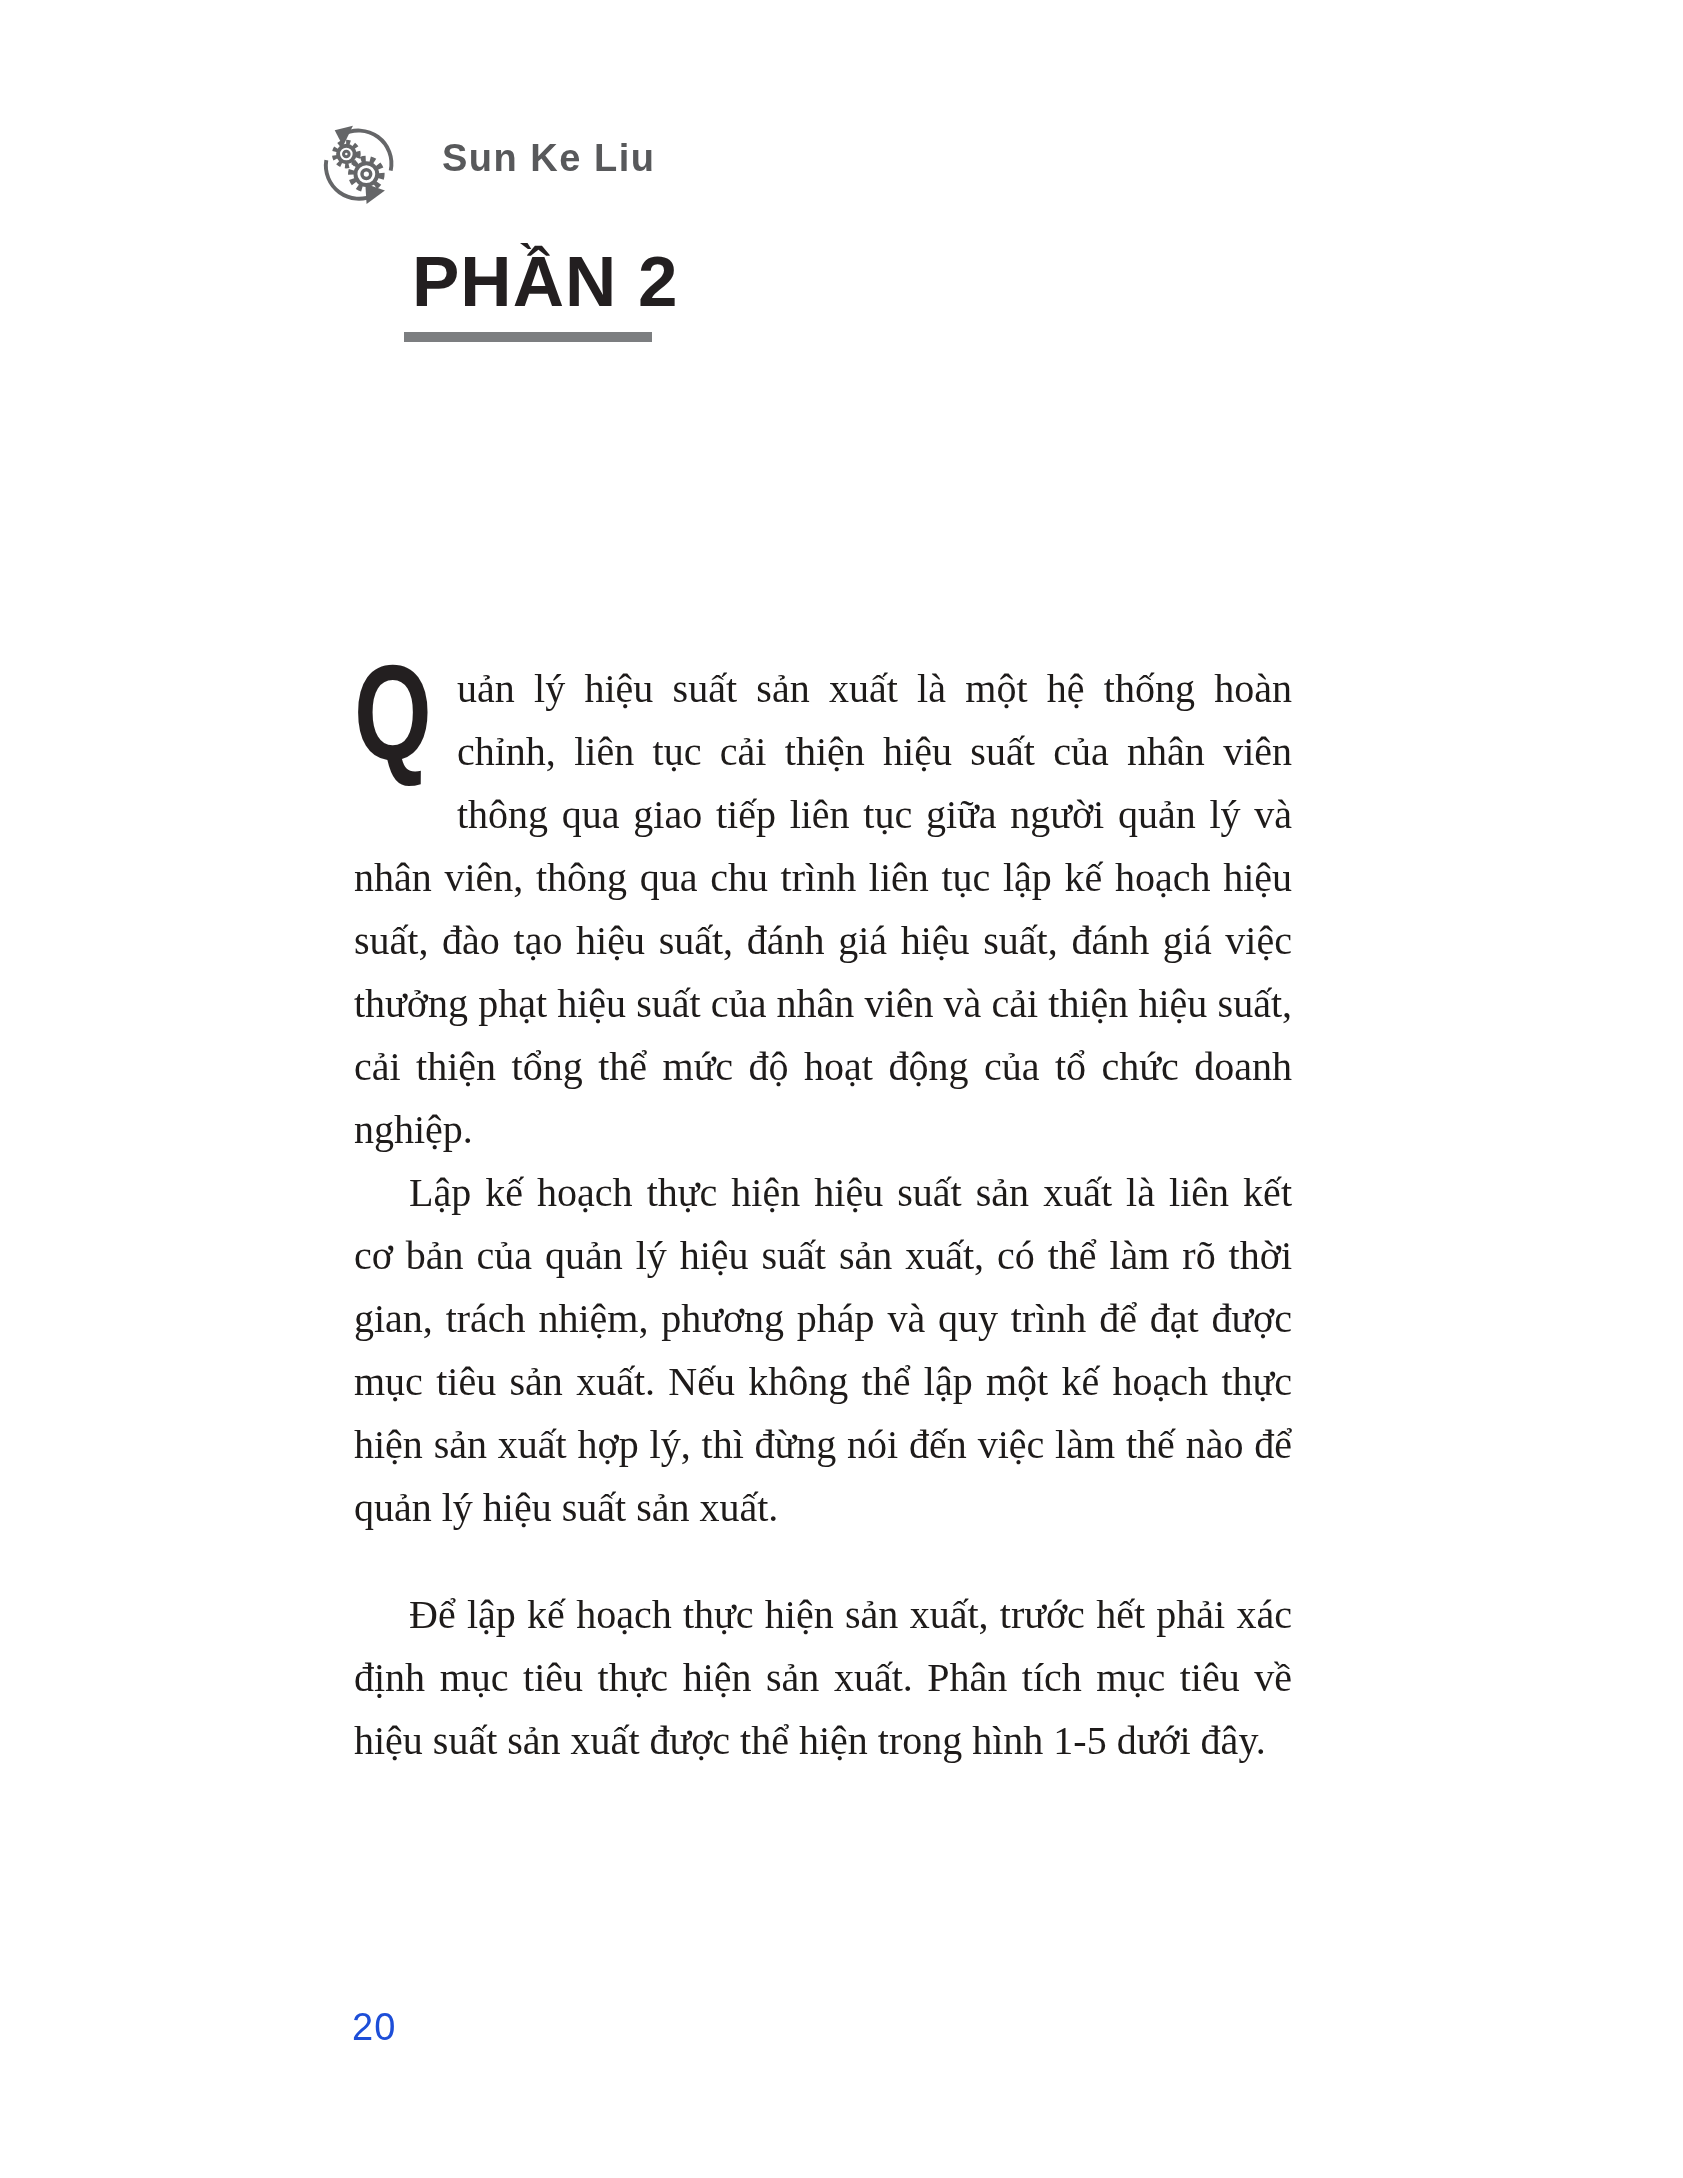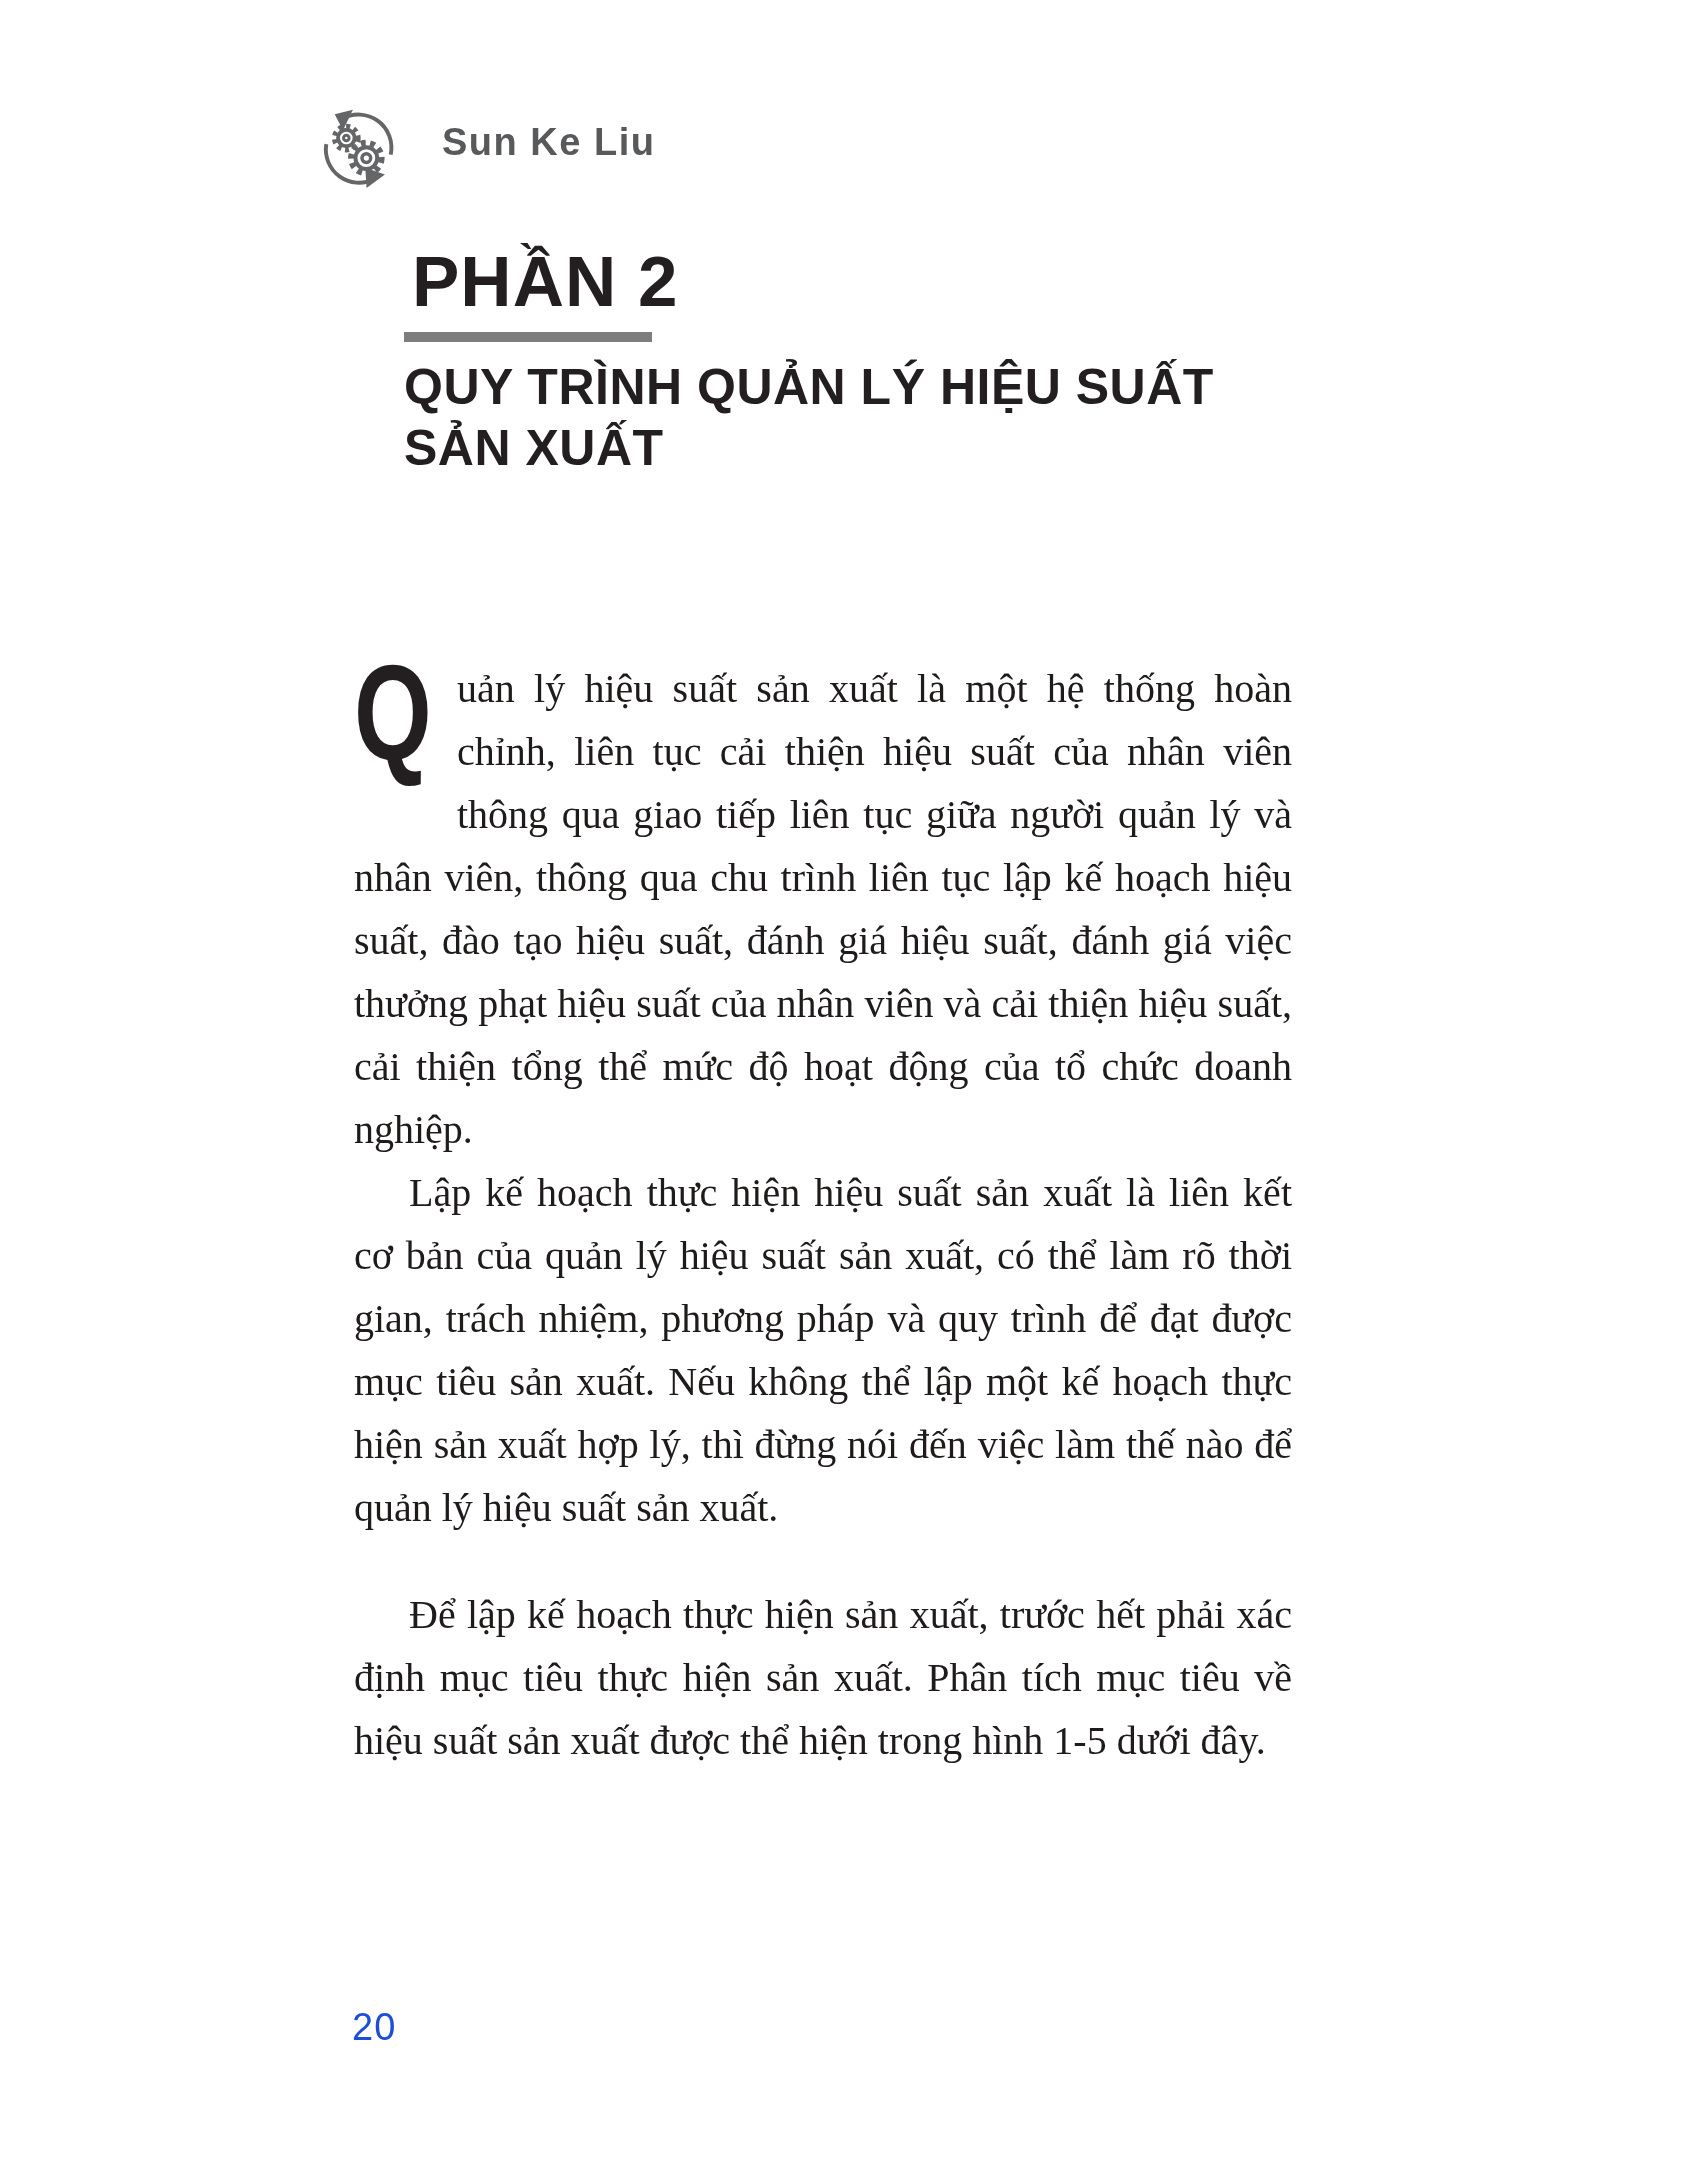--- a/index.html
+++ b/index.html
@@ -10,21 +10,21 @@
     height: 2178px;
     background: #ffffff;
     overflow: hidden;
     font-family: "Liberation Serif", serif;
   }
 
   
   .hdr {
     position: absolute;
     left: 315px;
-    top: 105px;
+    top: 121px;
     display: flex;
     align-items: center;
   }
   .logo-wrap { width: 87px; height: 87px; display: block; }
   .brand {
     margin-left: 40px;
     margin-top: -12px;
     font-family: "Liberation Sans", sans-serif;
     font-size: 38px;
     font-weight: 600;
@@ -128,24 +128,20 @@
         <circle cx="59" cy="61" r="17.5" stroke-width="7" stroke-dasharray="5.6 5.2"></circle>
         <circle cx="59" cy="61" r="5" stroke-width="4"></circle>
       </svg>
     </span>
     <span class="brand">Sun Ke Liu</span>
   </div>
 
   <div class="title-block">
     <h1 class="part-heading">PHẦN 2</h1>
     <div class="heading-rule"></div>
-    <h2 class="chapter-title">
-      <span>QUY TRÌNH QUẢN LÝ HIỆU SUẤT</span>
-      <span>SẢN XUẤT</span>
-    </h2>
   </div>
 
   <div class="body-text">
     <p>
       <span class="dropcap">Q</span><span>uản lý hiệu suất sản xuất là một hệ thống hoàn chỉnh, liên tục cải thiện hiệu suất của nhân viên thông qua giao tiếp liên tục giữa người quản lý và nhân viên, thông qua chu trình liên tục lập kế hoạch hiệu suất, đào tạo hiệu suất, đánh giá hiệu suất, đánh giá việc thưởng phạt hiệu suất của nhân viên và cải thiện hiệu suất, cải thiện tổng thể mức độ hoạt động của tổ chức doanh nghiệp.</span>
     </p>
     <p class="para-indent">Lập kế hoạch thực hiện hiệu suất sản xuất là liên kết cơ bản của quản lý hiệu suất sản xuất, có thể làm rõ thời gian, trách nhiệm, phương pháp và quy trình để đạt được mục tiêu sản xuất. Nếu không thể lập một kế hoạch thực hiện sản xuất hợp lý, thì đừng nói đến việc làm thế nào để quản lý hiệu suất sản xuất.</p>
     <p class="para-indent para-gap">Để lập kế hoạch thực hiện sản xuất, trước hết phải xác định mục tiêu thực hiện sản xuất. Phân tích mục tiêu về hiệu suất sản xuất được thể hiện trong hình 1-5 dưới đây.</p>
   </div>
 

